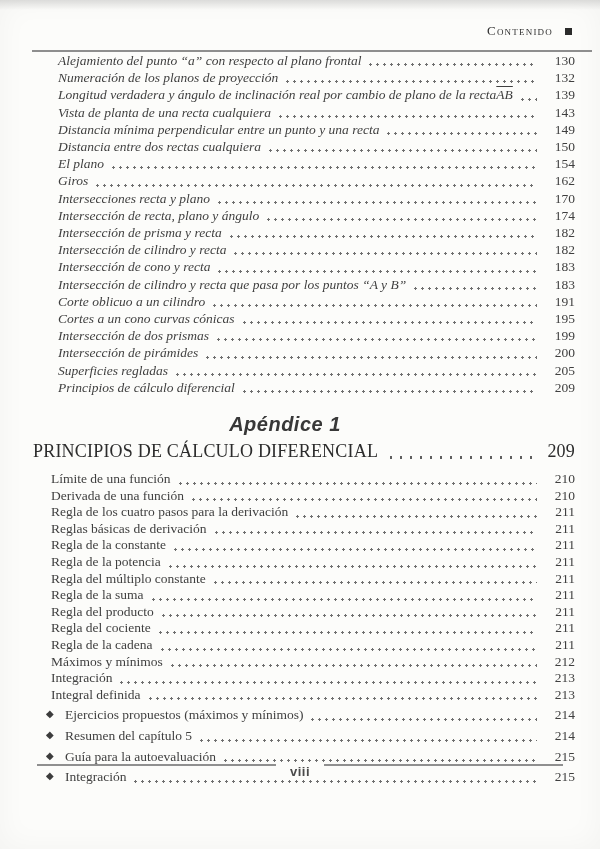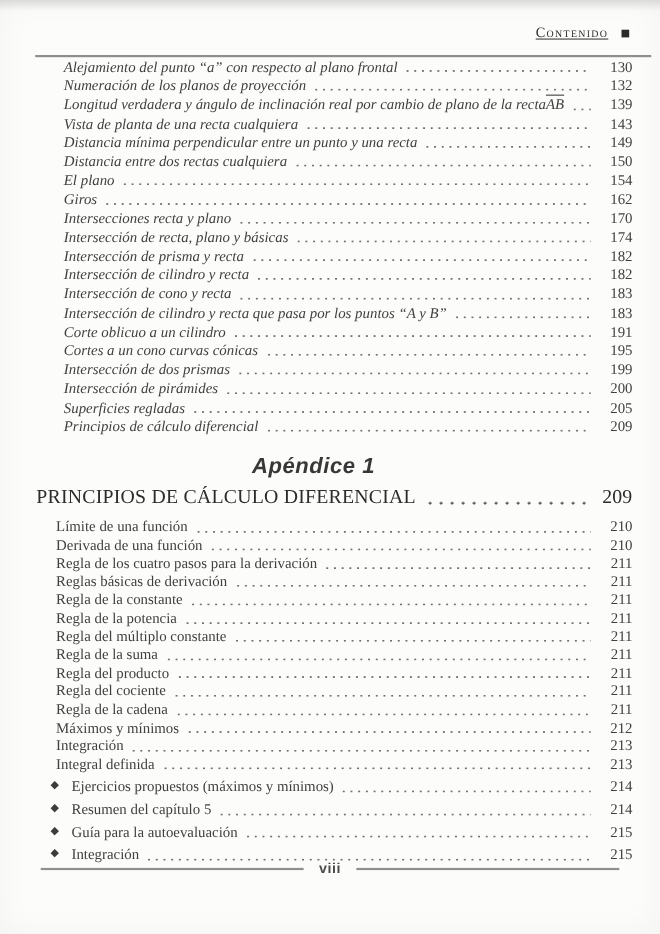--- a/index.html
+++ b/index.html
@@ -13,21 +13,21 @@
     overflow: hidden;
     box-shadow: inset 0 0 30px rgba(0,0,0,0.04);
   }
   .page::before {
     content: ""; position: absolute; top: 0; left: 0; right: 0; height: 10px;
     background: linear-gradient(180deg, rgba(90,90,90,0.18), rgba(0,0,0,0));
     pointer-events: none;
   }
 
   
-  .header { padding: 21px 28px 0 0; text-align: right; text-decoration: underline; }
+  .header { padding: 21px 28px 0 0; text-align: right; }
   .header-label {
     font-variant: small-caps;
     font-size: 13px; letter-spacing: 1.2px; color: #2f2f2f;
   }
   .header-marker {
     display: inline-block; width: 7px; height: 7px;
     background: #2b2b2b; margin-left: 12px;
   }
   .header-rule {
     height: 2px; background: #8e8e8e;
@@ -77,22 +77,22 @@
   .appendix-heading .dots {
     margin: 0 8px 5px 8px;
     background-image: radial-gradient(circle, #5f5f5f 1.2px, rgba(0,0,0,0) 1.4px);
     background-size: 10px 3px;
   }
   .appendix-heading .pg { min-width: 34px; }
   .toc-appendix { margin-top: 7px; }
 
   
   .footer {
-    position: absolute; left: 0; right: 0; top: 782px;
-    display: flex; align-items: center;
+    position: absolute; left: 0; right: 0; top: 764px;
+    display: flex; 
     padding: 0 37px;
   }
   .footer-rule { flex: 1; height: 2px; background: #8f8f8f; }
   .footer-page {
     margin: 0 14px;
     font-family: "Liberation Sans", "DejaVu Sans", sans-serif;
     font-weight: 700; font-size: 13px; letter-spacing: 0.5px; color: #4a4a4a;
   }
 </style>
 </head>
@@ -158,21 +158,21 @@
     <span class="pg">162</span>
   </div>
         <div class="row">
 
     <span class="t">Intersecciones recta y plano</span>
     <span class="dots"></span>
     <span class="pg">170</span>
   </div>
         <div class="row">
 
-    <span class="t">Intersección de recta, plano y básicas</span>
+    <span class="t">Intersección de recta, plano y ángulo</span>
     <span class="dots"></span>
     <span class="pg">174</span>
   </div>
         <div class="row">
 
     <span class="t">Intersección de prisma y recta</span>
     <span class="dots"></span>
     <span class="pg">182</span>
   </div>
         <div class="row">

